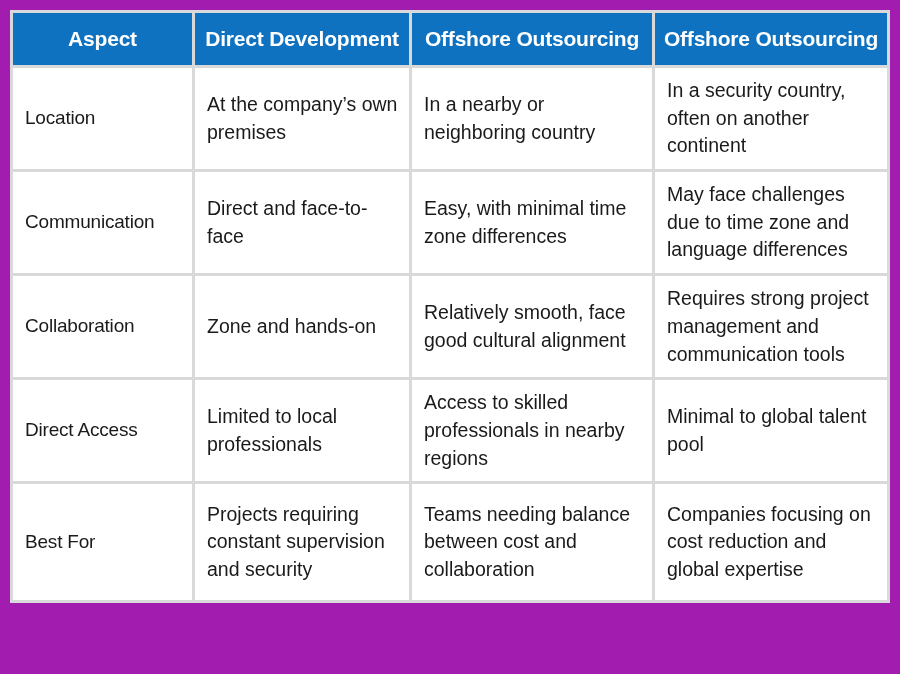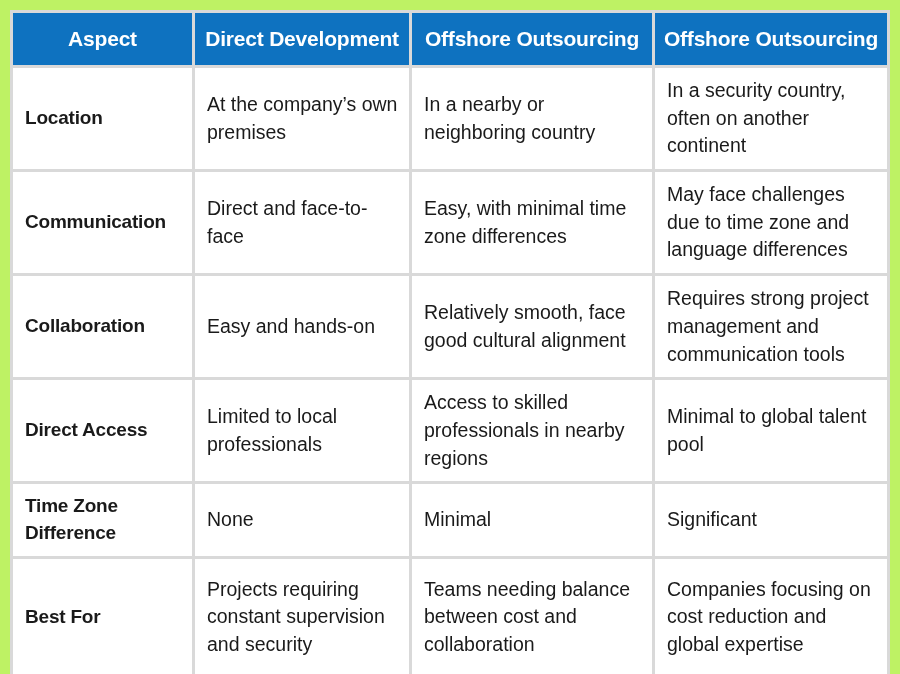--- a/index.html
+++ b/index.html
@@ -11,21 +11,21 @@
     width: 900px;
     height: 674px;
     font-family: "Liberation Sans", sans-serif;
     overflow: hidden;
   }
 
   .page {
     position: relative;
     width: 900px;
     height: 674px;
-    background: #bef264;
+    background: #a21caf;
     box-sizing: border-box;
   }
 
   .table-wrap {
     position: absolute;
     left: 10px;
     top: 10px;
     width: 880px;
   }
 
@@ -73,21 +73,21 @@
   tbody td {
     background: #ffffff;
     color: #1a1a1a;
     font-size: 19.5px;
     line-height: 1.42;
     padding: 9px 11px 9px 12px;
     text-align: left;
   }
 
   tbody td.aspect {
-    font-weight: bold;
+    font-weight: normal;
     font-size: 19px;
     letter-spacing: -0.2px;
   }
 
   
   tr.r0 td { height: 89px; }
   tr.r1 td { height: 92px; }
   tr.r2 td { height: 57px; }
   tr.r3 td { height: 89px; }
   tr.r4 td { height: 88px; }
@@ -122,35 +122,29 @@
           <td>In a security country, often on another continent</td>
         </tr>
         <tr class="r1">
           <td class="aspect">Communication</td>
           <td>Direct and face-to-face</td>
           <td>Easy, with minimal time zone differences</td>
           <td>May face challenges due to time zone and language differences</td>
         </tr>
         <tr class="r3">
           <td class="aspect">Collaboration</td>
-          <td>Easy and hands-on</td>
+          <td>Zone and hands-on</td>
           <td>Relatively smooth, face good cultural alignment</td>
           <td>Requires strong project management and communication tools</td>
         </tr>
         <tr class="r4">
           <td class="aspect">Direct Access</td>
           <td>Limited to local professionals</td>
           <td>Access to skilled professionals in nearby regions</td>
           <td>Minimal to global talent pool</td>
-        </tr>
-        <tr class="r5">
-          <td class="aspect">Time Zone Difference</td>
-          <td>None</td>
-          <td>Minimal</td>
-          <td>Significant</td>
         </tr>
         <tr class="r6">
           <td class="aspect">Best For</td>
           <td>Projects requiring constant supervision and security</td>
           <td>Teams needing balance between cost and collaboration</td>
           <td>Companies focusing on cost reduction and global expertise</td>
         </tr>
       </tbody>
     </table>
   </div>

